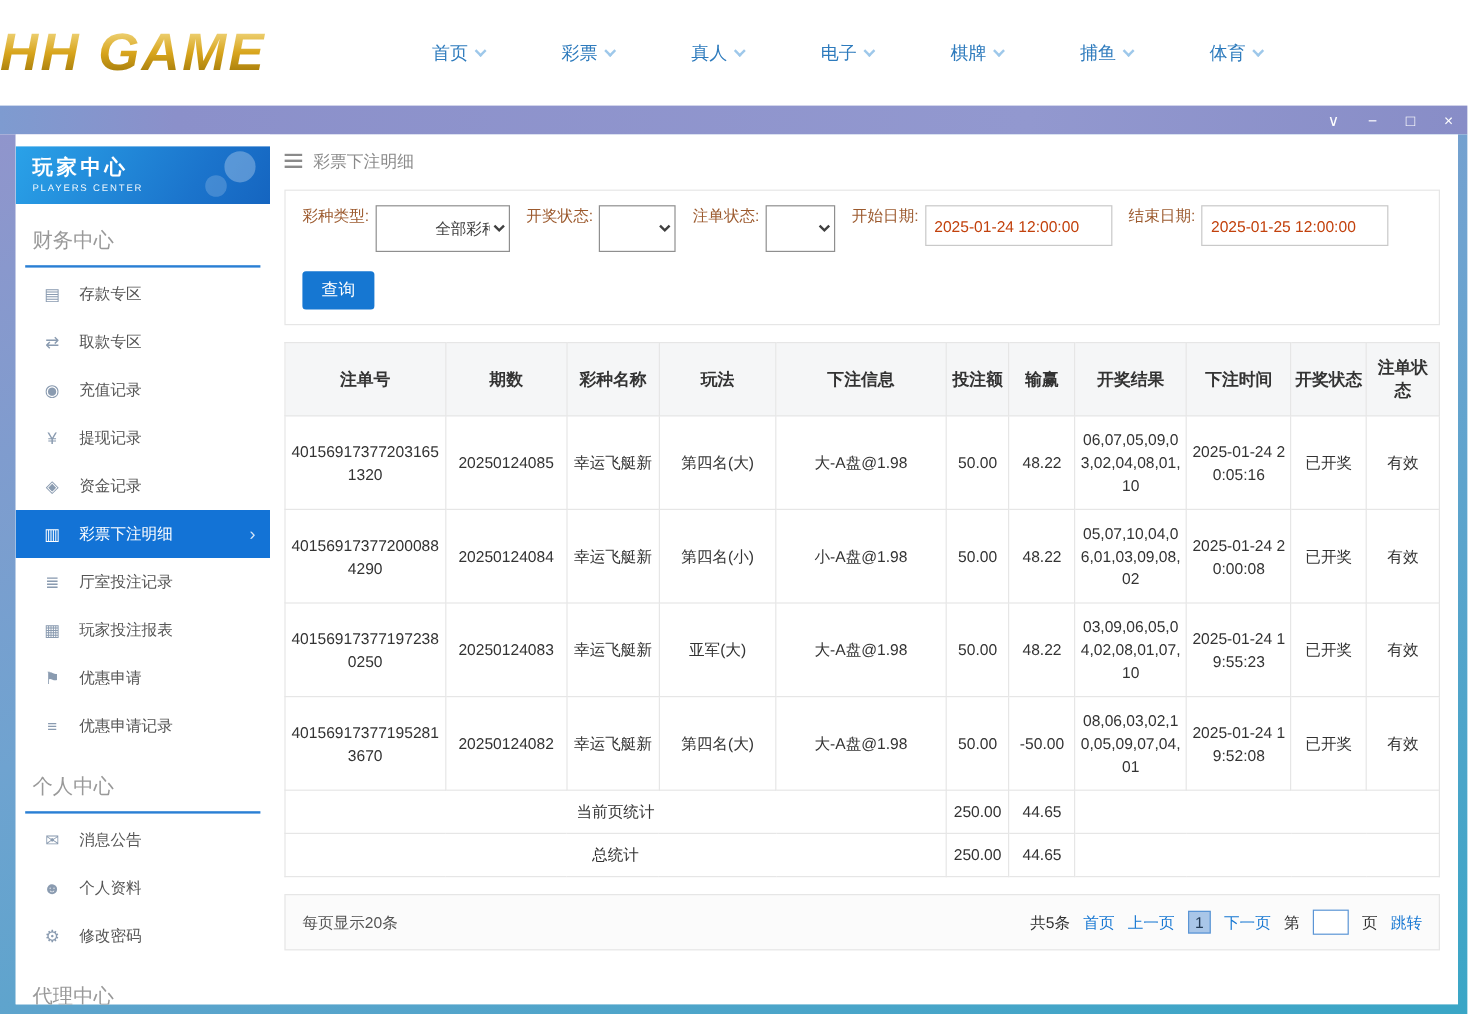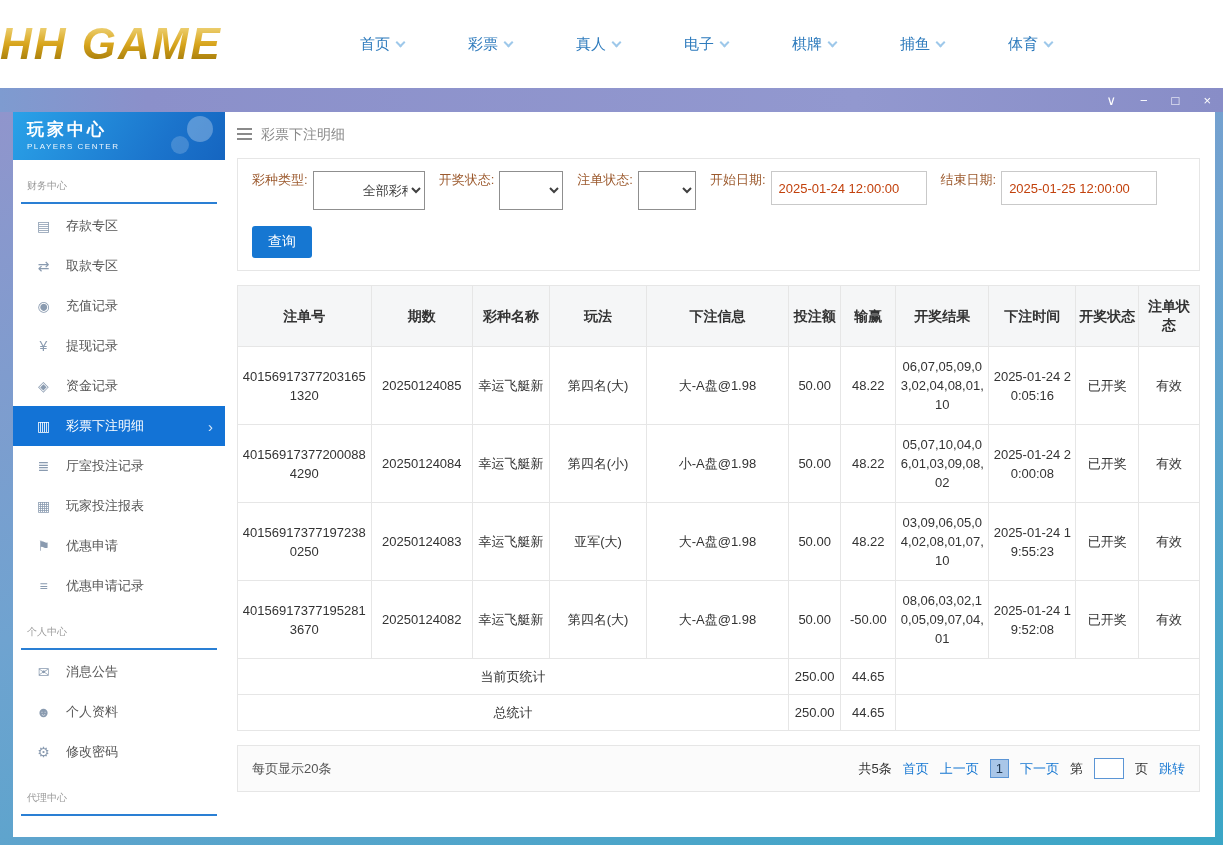--- a/index.html
+++ b/index.html
@@ -23,28 +23,28 @@
   .titlebar { height: 24px; background: linear-gradient(90deg, #7e9bd0 0%, #8b90ca 12%, #9298cf 70%, #888dc7 100%);
     display: flex; align-items: center; justify-content: flex-end; gap: 24px; padding-right: 12px; }
   .win-ctrl { color: #fff; font-size: 13px; line-height: 1; cursor: pointer; }
 
   
   .window-frame { height: 733px; background: linear-gradient(160deg, #9095cc 0%, #6fa3d0 45%, #3aa6c6 100%);
     padding: 0 8px 8px 13px; }
   .window-content { background: #fff; width: 100%; height: 100%; display: flex; overflow: hidden; }
 
   
-  .sidebar { width: 212px; flex-shrink: 0; background: #fff; }
+  .sidebar { width: 212px; flex-shrink: 0; padding-top: 10px; background: #fff; }
   .sidebar-header { height: 48px; background: linear-gradient(120deg, #2aa2e8 0%, #1b74cc 70%, #1565c0 100%);
     color: #fff; padding: 6px 0 0 14px; position: relative; overflow: hidden; }
   .sidebar-header::after { content: ''; position: absolute; right: 12px; top: 4px; width: 26px; height: 26px;
     border-radius: 50%; background: rgba(255,255,255,.28); box-shadow: -20px 16px 0 -4px rgba(255,255,255,.18); }
   .sidebar-title { font-size: 17px; font-weight: bold; letter-spacing: 3px; }
   .sidebar-sub { font-size: 8px; letter-spacing: 1.5px; opacity: .92; margin-top: 1px; }
-  .section-header { margin: 8px 8px 2px 8px; padding: 11px 6px 9px; font-size: 10px; color: #999;
+  .section-header { margin: 8px 8px 2px 8px; padding: 11px 6px 9px; font-size: 17px; color: #999;
     border-bottom: 2px solid #2a7fd4; }
   .menu-item { height: 40px; display: flex; align-items: center; padding-left: 22px; gap: 14px;
     font-size: 13px; color: #555; cursor: pointer; position: relative; }
   .menu-icon { width: 17px; text-align: center; color: #8a9bb0; font-size: 14px; }
   .menu-item.active { background: #1373d6; color: #fff; }
   .menu-item.active .menu-icon { color: #fff; }
   .active-arrow { position: absolute; right: 12px; color: #d6e7f9; font-size: 15px; }
 
   
   .content { flex: 1; padding: 14px 15px 0 12px; overflow: hidden; }

